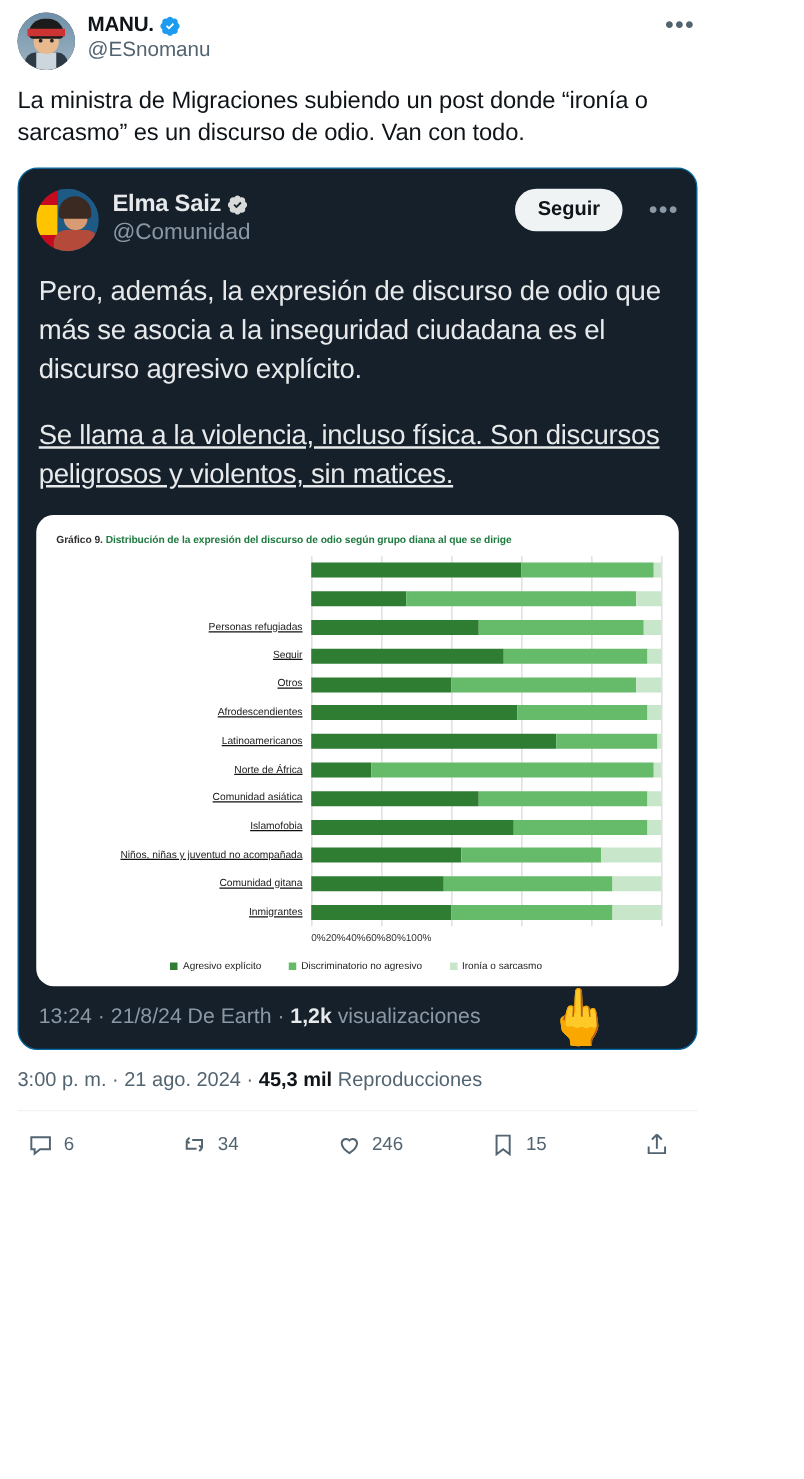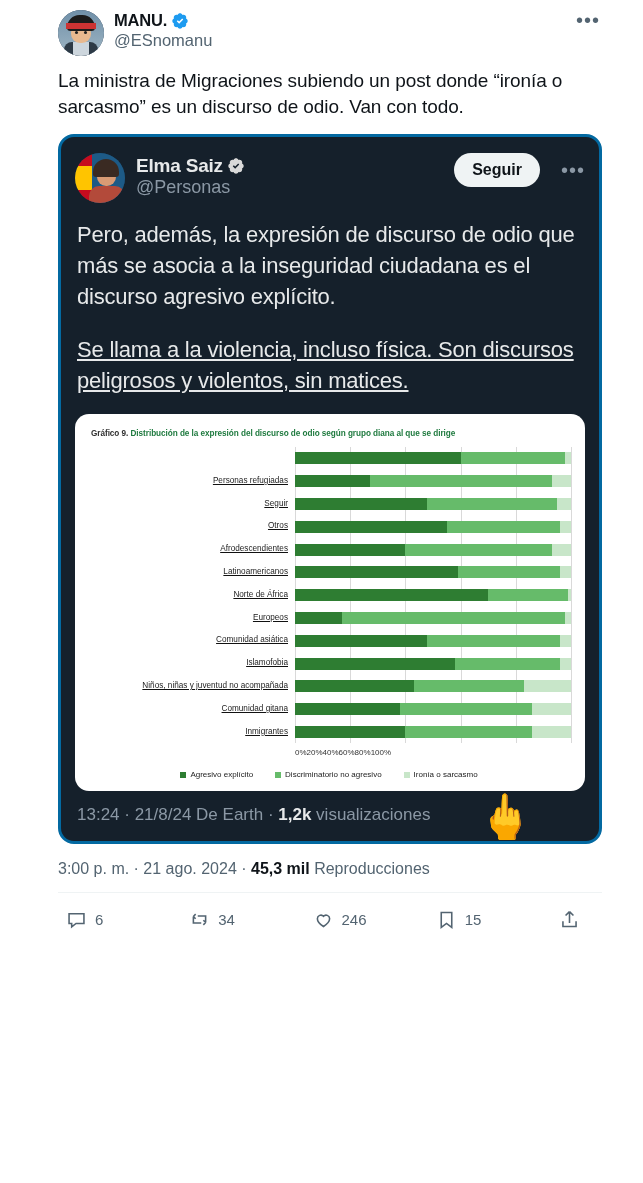--- a/index.html
+++ b/index.html
@@ -7,21 +7,20 @@
     width: 643px; height: 1183px;
     background: #ffffff;
     font-family: "Liberation Sans", sans-serif;
     color: #0f1419;
     overflow: hidden;
   }
   .tweet {
     width: 572px;
     padding: 10px 14px 0 14px;
     position: relative;
-    margin-left: 44px;
   }
   .tw-head {
     display: flex;
     align-items: flex-start;
     gap: 10px;
   }
   .avatar {
     width: 46px; height: 46px;
     border-radius: 50%;
     flex: 0 0 46px;
@@ -48,21 +47,21 @@
     font-size: 19px;
     line-height: 26px;
     color: #0f1419;
     letter-spacing: -0.1px;
   }
   
   .quote-card {
     margin-top: 14px;
     border-radius: 16px;
     background: #15202b;
-    border: 3px solid #0369a1;
+    border: 1px solid #0369a1;
     overflow: hidden;
     color: #e7e9ea;
     position: relative;
   }
   .q-head {
     display: flex;
     align-items: flex-start;
     padding: 16px 14px 0 14px;
     gap: 11px;
   }
@@ -231,21 +230,21 @@
           <span class="qa-hair"></span>
       </div>
       <div class="q-names">
         <div class="name-row">
           <span class="q-disp">Elma Saiz</span>
           <svg class="verified" viewBox="0 0 24 24">
             <path fill="#d9d9d9" d="M22.25 12c0-1.43-.88-2.67-2.19-3.34.46-1.39.2-2.9-.81-3.91s-2.52-1.27-3.91-.81C14.67 2.63 13.43 1.75 12 1.75s-2.67.88-3.34 2.19c-1.39-.46-2.9-.2-3.91.81s-1.27 2.52-.81 3.91C2.63 9.33 1.75 10.57 1.75 12s.88 2.67 2.19 3.34c-.46 1.39-.2 2.9.81 3.91s2.52 1.27 3.91.81c.67 1.31 1.91 2.19 3.34 2.19s2.67-.88 3.34-2.19c1.39.46 2.9.2 3.91-.81s1.27-2.52.81-3.91c1.31-.67 2.19-1.91 2.19-3.34z"></path>
             <path fill="#15202b" d="M10.87 15.53l-3.2-3.2 1.41-1.41 1.79 1.79 4.05-4.05 1.41 1.41-5.46 5.46z"></path>
           </svg>
         </div>
-        <span class="q-handle">@Personas</span>
+        <span class="q-handle">@Comunidad</span>
       </div>
       <button class="follow-btn">Seguir</button>
       <div class="q-dots">•••</div>
     </div>
 
     <div class="q-text">
       <p>Pero, además, la expresión de discurso de odio que más se asocia a la inseguridad ciudadana es el discurso agresivo explícito.</p>
       <p>Se llama a la violencia, incluso física. Son discursos peligrosos y violentos, sin matices.</p>
     </div>
 
@@ -254,21 +253,20 @@
         <span class="g">Gráfico 9. </span><span class="t">Distribución de la expresión del discurso de odio según grupo diana al que se dirige</span>
       </div>
       <div class="chart-body">
         <div class="cat-col" id="cat-col">
             <div class="cat-label">Personas refugiadas</div>
             <div class="cat-label">Seguir</div>
             <div class="cat-label">Otros</div>
             <div class="cat-label">Afrodescendientes</div>
             <div class="cat-label">Latinoamericanos</div>
             <div class="cat-label">Norte de África</div>
-            <div class="cat-label">Europeos</div>
             <div class="cat-label">Comunidad asiática</div>
             <div class="cat-label">Islamofobia</div>
             <div class="cat-label">Niños, niñas y juventud no acompañada</div>
             <div class="cat-label">Comunidad gitana</div>
             <div class="cat-label">Inmigrantes</div>
           </div>
         <div class="plot">
           <div class="gridlines" id="gridlines">
               <span style="left: 0%;"></span>
               <span style="left: 20%;"></span>

